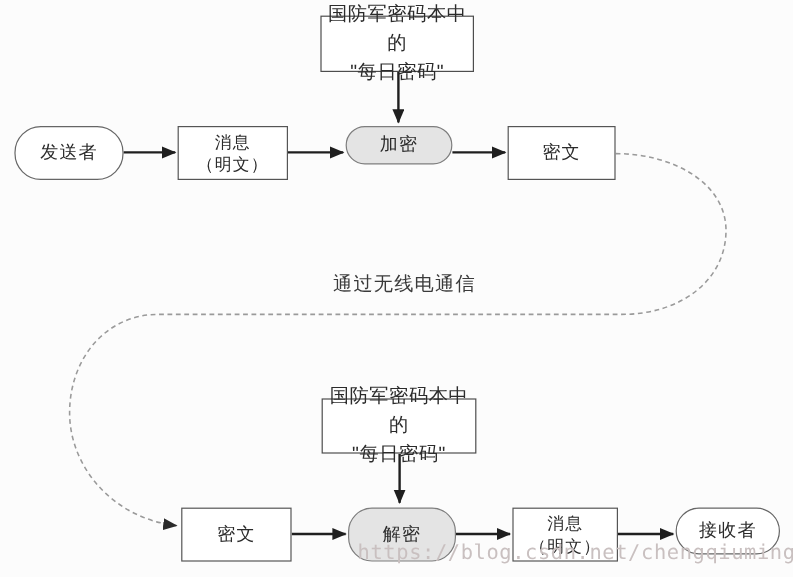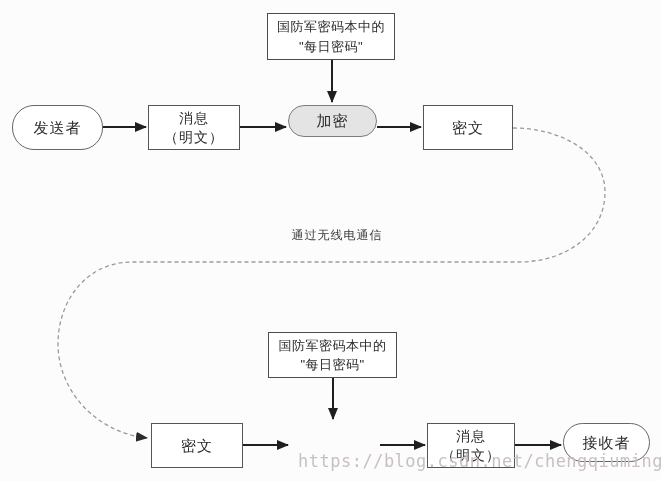--- a/index.html
+++ b/index.html
@@ -33,31 +33,31 @@
   .terminal{
     border-radius:22px;
     border:1px solid #666666;
   }
   .process{
     border-radius:20px;
     background:#e4e4e4;
     border:1.5px solid #7d7d7d;
   }
   .keybox{
-    font-size:13px;
+    font-size:16px;
     line-height:1.5;
     letter-spacing:0.5px;
     border:1px solid #4d4d4d;
   }
   .two-line{font-size:14px;line-height:1.35;justify-content:center;}
   .channel-label{
     position:absolute;
     left:247px;top:227px;width:180px;
     text-align:center;
-    font-size:12px;
+    font-size:16px;
     color:#3a3a3a;
     letter-spacing:1px;
   }
   .watermark{
     position:absolute;
     left:298px;top:451px;
     font-family:"DejaVu Sans Mono","Liberation Mono",monospace;
     font-size:17px;
     color:#c9c0c0;
     white-space:nowrap;
@@ -120,20 +120,23 @@
 
   <div class="node keybox" style="left:268px;top:332px;width:129px;height:46px;">
     <span>国防军密码本中的</span>
     <span>"每日密码"</span>
   </div>
 
   <div class="node" style="left:151px;top:423px;width:92px;height:45px;">
     <span>密文</span>
   </div>
 
+  <div class="node process" style="left:290px;top:423px;width:90px;height:45px;">
+    <span>解密</span>
+  </div>
 
   <div class="node two-line" style="left:427px;top:423px;width:88px;height:45px;">
     <span>消息</span>
     <span>（明文）</span>
   </div>
 
   <div class="node terminal" style="left:563px;top:423px;width:87px;height:39px;">
     <span>接收者</span>
   </div>
 

